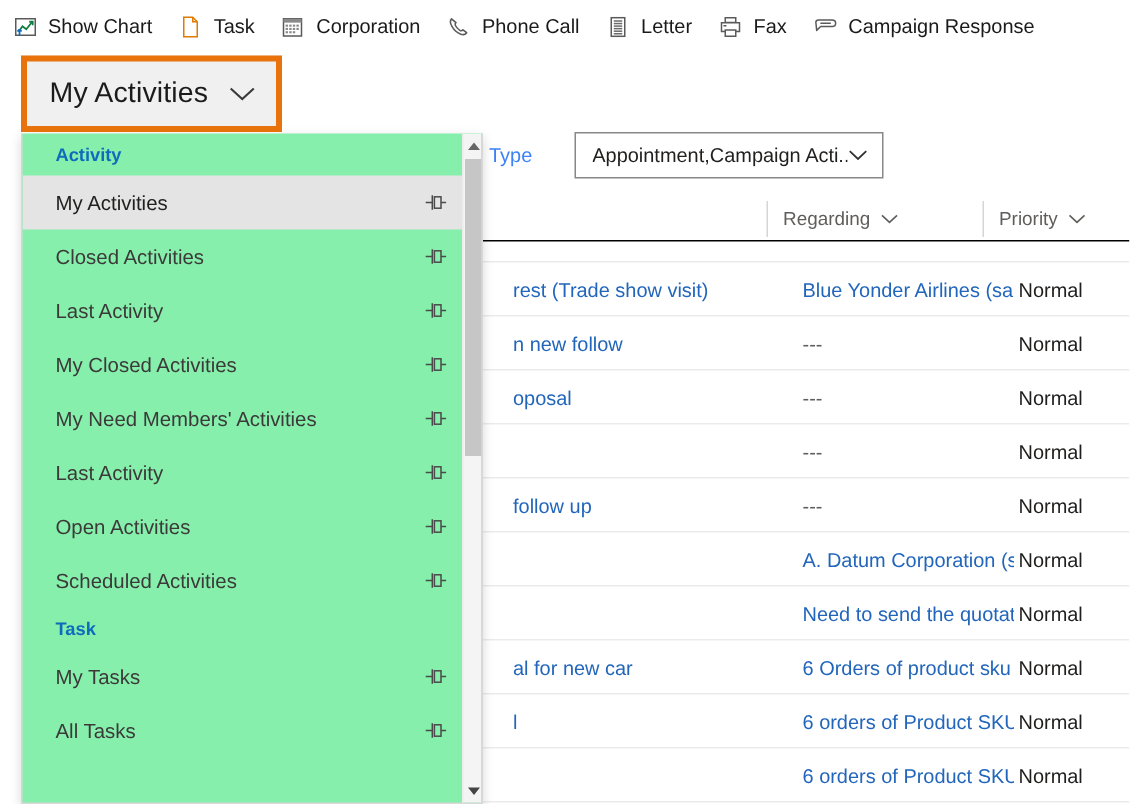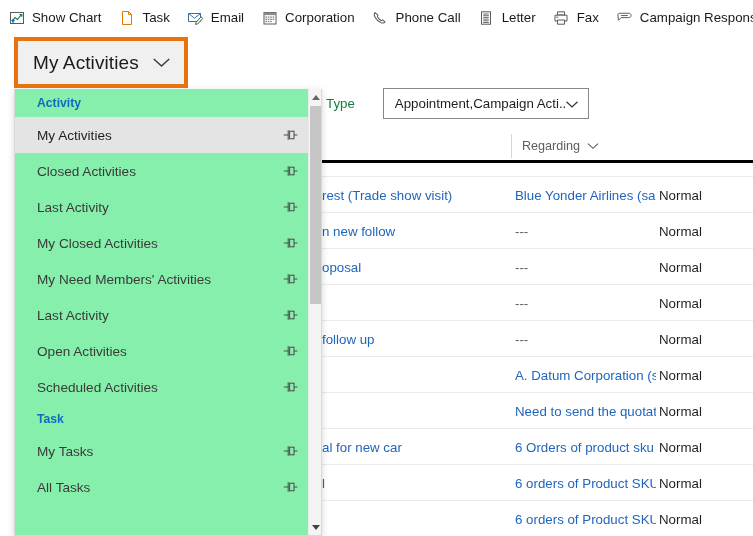--- a/index.html
+++ b/index.html
@@ -73,21 +73,21 @@
   
   .typefilter {
     position: absolute;
     left: 326px; top: 88px;
     display: flex;
     align-items: center;
     height: 31px;
   }
   .typefilter .tflabel {
     font-size: 13.3px;
-    color: #15803d;
+    color: #3b82f6;
     margin-right: 28px;
   }
   .typefilter .tfbox {
     width: 206px; height: 31px;
     box-sizing: border-box;
     border: 1px solid #8a8886;
     background: #ffffff;
     display: flex;
     align-items: center;
     justify-content: space-between;
@@ -104,21 +104,21 @@
   
   .grid {
     position: absolute;
     left: 322px; top: 132px;
     width: 431px;
     height: 404px;
   }
   .gridhead {
     position: relative;
     height: 28px;
-    border-bottom: 3px solid #000000;
+    border-bottom: 1px solid #000000;
     display: flex;
     align-items: center;
   }
   .colhead {
     position: absolute;
     top: 2px;
     height: 24px;
     display: flex;
     align-items: center;
     font-size: 12.6px;
@@ -141,20 +141,21 @@
   }
   .row.partial { height: 14px; border-bottom: 1px solid #edebe9; overflow: hidden;}
   .cell {
     position: absolute;
     top: 0; height: 36px;
     display: flex;
     align-items: center;
     font-size: 13.3px;
     overflow: hidden;
     white-space: nowrap;
+    padding-left: 20px;
   }
   .cell.subject  { left: 0px;  width: 190px; color: #2266bb; }
   .cell.regarding{ left: 193px; width: 141px; color: #2266bb; }
   .cell.priority { left: 337px; width: 94px; color: #201f1e; }
   .cell.dim { color: #201f1e; }
   .cell.muted { color: #605e5c; }
 
   
   .flyout {
     position: absolute;
@@ -263,30 +264,20 @@
     <div class="cmd">
       <span class="ico">
         <svg width="16" height="16" viewBox="0 0 16 16">
           <path d="M3.5 1.5 H9.5 L12.5 4.5 V14.5 H3.5 Z" fill="#fff" stroke="#e07b00" stroke-width="1"></path>
           <path d="M9.5 1.5 V4.5 H12.5" fill="none" stroke="#e07b00" stroke-width="1"></path>
         </svg>
       </span>
       <span class="lbl">Task</span>
     </div>
 
-    <div class="cmd">
-      <span class="ico">
-        <svg width="17" height="16" viewBox="0 0 17 16">
-          <path d="M1.5 3.5 H13.5 V11.5 H1.5 Z" fill="#fff" stroke="#3a6ea5" stroke-width="1"></path>
-          <polyline points="1.5,3.5 7.5,8.2 13.5,3.5" fill="none" stroke="#3a6ea5" stroke-width="1"></polyline>
-          <path d="M9 12.5 L14 6.8 L15.8 8.4 L10.6 14 L8.6 14.4 Z" fill="#fff" stroke="#2f6b3a" stroke-width="1"></path>
-        </svg>
-      </span>
-      <span class="lbl">Email</span>
-    </div>
 
     <div class="cmd">
       <span class="ico">
         <svg width="16" height="16" viewBox="0 0 16 16">
           <rect x="2" y="2.5" width="12" height="11.5" fill="#fff" stroke="#5a5a5a" stroke-width="1"></rect>
           <rect x="2" y="2.5" width="12" height="2.6" fill="#8a8a8a"></rect>
           <g fill="#8a8a8a">
             <rect x="3.4" y="6.4" width="1.6" height="1.4"></rect>
               <rect x="5.8" y="6.4" width="1.6" height="1.4"></rect>
             <rect x="8.2" y="6.4" width="1.6" height="1.4"></rect>
@@ -368,20 +359,28 @@
   <div class="grid">
     <div class="gridhead">
       <div class="colhead col-regarding">
         <span>Regarding</span>
         <span class="chev">
           <svg width="12" height="8" viewBox="0 0 12 8">
               <polyline points="1,1.6 6,6.3 11,1.6" fill="none" stroke="#605e5c" stroke-width="1.1"></polyline>
             </svg>
         </span>
       </div>
+      <div class="colhead col-priority">
+        <span>Priority</span>
+        <span class="chev">
+          <svg width="12" height="8" viewBox="0 0 12 8">
+              <polyline points="1,1.6 6,6.3 11,1.6" fill="none" stroke="#605e5c" stroke-width="1.1"></polyline>
+            </svg>
+        </span>
+      </div>
     </div>
     <div class="rowstrip" id="gridrows">
         <div class="row partial">
           <div class="cell subject"></div>
           <div class="cell regarding"></div>
           <div class="cell priority dim"></div>
         </div>
         <div class="row">
           <div class="cell subject">rest (Trade show visit)</div>
           <div class="cell regarding">Blue Yonder Airlines (sam</div>

